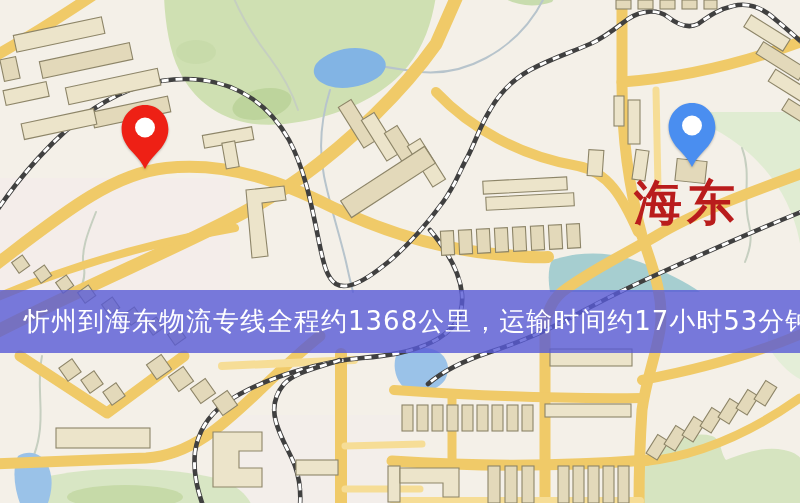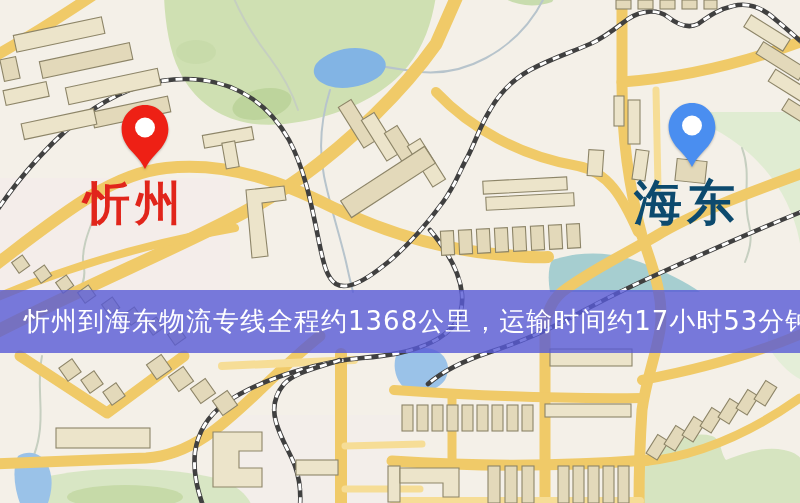--- a/index.html
+++ b/index.html
@@ -12,21 +12,21 @@
   .rail-dash{fill:none;stroke:#ffffff;stroke-width:2.9;stroke-dasharray:7 7;stroke-linecap:butt;}
   .bldg{fill:#ece4ca;stroke:#8d8568;stroke-width:1.1;}
   .bldg2{fill:#e3d9ba;stroke:#8d8568;stroke-width:1.1;}
   .stream{fill:none;stroke:#b7c4cc;stroke-width:2;stroke-linecap:round;}
   .trail{fill:none;stroke:#c6cfc0;stroke-width:2;stroke-linecap:round;}
   .pin{position:absolute;width:52px;height:70px;}
   .pin svg{display:block;filter:drop-shadow(0 1px 1px rgba(0,0,0,.25));}
   .city-label{position:absolute;font-size:46px;font-weight:bold;letter-spacing:5px;
               line-height:1;white-space:nowrap;}
   #origin-label{left:84px;top:180px;color:#e1251b;}
-  #destination-label{left:634px;top:178px;color:#0c4a6e;font-size:48px;}
+  #destination-label{left:634px;top:178px;color:#b91c1c;font-size:48px;}
   #route-banner{position:absolute;left:0;top:290px;width:800px;height:63px;
                 background:rgba(88,90,214,0.80);display:flex;align-items:center;}
   #route-banner .banner-text{color:#ffffff;font-size:26px;padding-left:24px;
                 letter-spacing:1px;white-space:nowrap;}
 </style>
 </head>
 <body>
 
 <div id="screen">
 
@@ -206,21 +206,20 @@
       </g>
     </g>
   </svg>
 
   <div class="pin" id="origin-pin" style="left:119px;top:102px;">
     <svg width="52" height="70" viewBox="0 0 60 80">
       <path d="M30,3 C15,3 3,15 3,31 C3,42 9,51 17,59 C23,65 27,71 30,77 C33,71 37,65 43,59 C51,51 57,42 57,31 C57,15 45,3 30,3 Z" fill="#ee2015"></path>
       <circle cx="30" cy="29" r="11.5" fill="#ffffff"></circle>
     </svg>
   </div>
-  <div class="city-label" id="origin-label">忻州</div>
 
   <div class="pin" id="destination-pin" style="left:666px;top:100px;">
     <svg width="52" height="70" viewBox="0 0 60 80">
       <path d="M30,3 C15,3 3,15 3,31 C3,42 9,51 17,59 C23,65 27,71 30,77 C33,71 37,65 43,59 C51,51 57,42 57,31 C57,15 45,3 30,3 Z" fill="#4a8ef0"></path>
       <circle cx="30" cy="29" r="11.5" fill="#ffffff"></circle>
     </svg>
   </div>
   <div class="city-label" id="destination-label">海东</div>
 
   <div id="route-banner">

